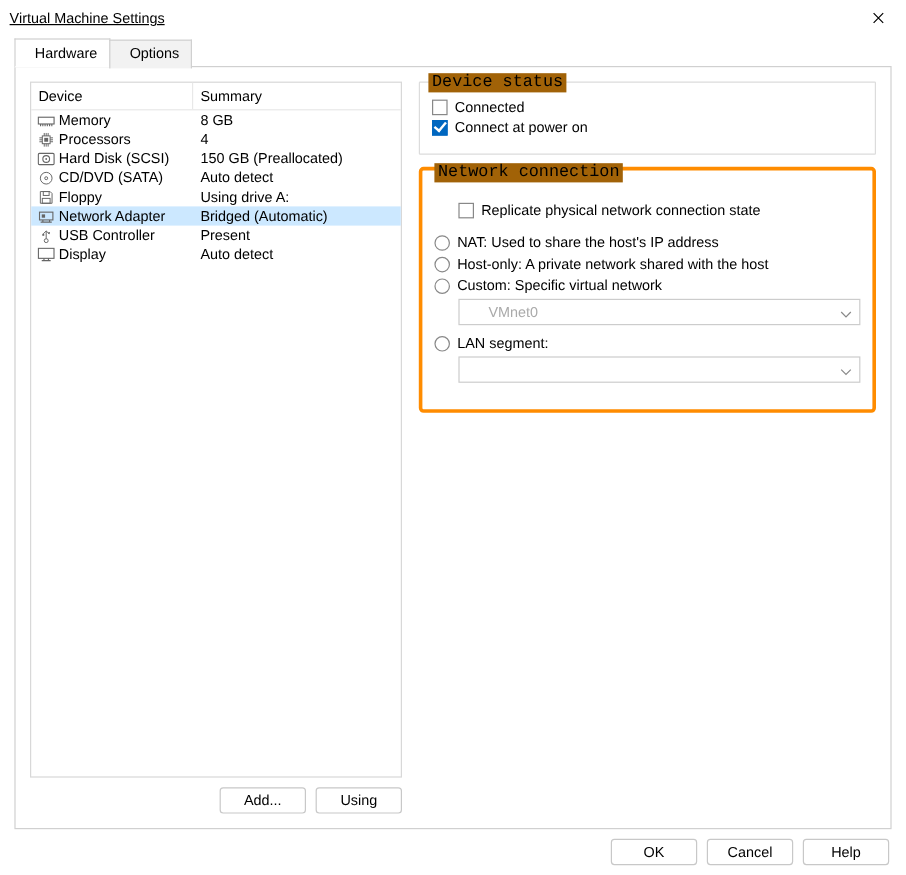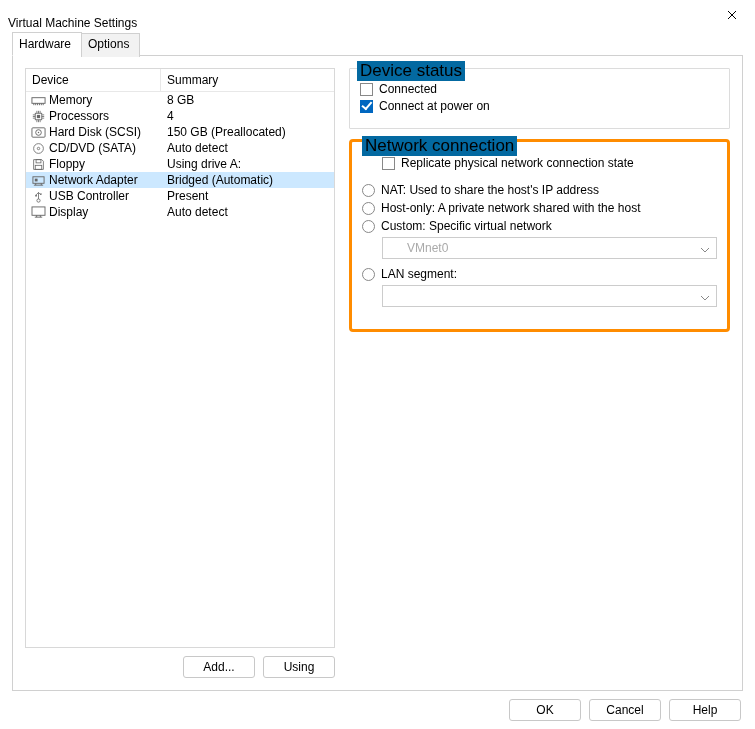--- a/index.html
+++ b/index.html
@@ -1,53 +1,53 @@
 <!DOCTYPE html>
 <html><head>
   <meta charset="utf-8">
   <style>
     * { box-sizing: border-box; margin: 0; padding: 0; font-family: "Segoe UI", Tahoma, sans-serif; font-size: 12px; }
     body { background: #fff; width: 755px; height: 729px; position: relative; user-select: none; }
-    .titlebar { height: 30px; display: flex; align-items: flex-end; padding: 0 0 0 8px; }
+    .titlebar { height: 30px; display: flex; align-items: center; padding: 0 0 0 8px; text-decoration: underline; }
     .titlebar .title { flex: 1; font-size: 12px; color: #000; }
     .close-btn { width: 46px; height: 30px; display: flex; align-items: center; justify-content: center; cursor: pointer; }
     .close-btn svg { width: 10px; height: 10px; }
     .content { padding: 2px 12px 0 12px; }
     .tabs { display: flex; position: relative; z-index: 2; }
-    .tab { padding: 4px 10px 4px 6px; border: 1px solid #d0d0d0; border-bottom: none; background: #fff; margin-right: -1px; cursor: pointer; position: relative; }
+    .tab { padding: 4px 10px 4px 16px; border: 1px solid #d0d0d0; border-bottom: none; background: #fff; margin-right: -1px; cursor: pointer; position: relative; }
     .tab.inactive { background: #f2f2f2; top: 1px; padding-top: 3px; }
     .tab.active { background: #fff; border-bottom: 1px solid #fff; }
     .tabpanel { border: 1px solid #d0d0d0; margin-top: -1px; padding: 12px; height: 636px; display: flex; gap: 14px; }
     .left-col { width: 310px; display: flex; flex-direction: column; }
     .device-table { border: 1px solid #d8d8d8; flex: 1; background: #fff; }
     .dt-head { display: flex; border-bottom: 1px solid #e8e8e8; }
     .dt-head .col { padding: 4px 6px; font-size: 12px; }
     .col-device { width: 135px; border-right: 1px solid #e8e8e8; }
     .col-summary { flex: 1; }
     .dt-row { display: flex; padding: 0 0; height: 16px; align-items: center; cursor: pointer; justify-content: space-between; }
     .dt-row.selected { background: #cce8ff; }
     .dt-row .rc { display: flex; align-items: center; }
     .dt-row .rc.device { width: 135px; padding-left: 4px; gap: 3px; }
     .dt-row .rc.summary { flex: 1; padding-left: 6px; }
     .dev-icon { width: 16px; height: 16px; display: inline-flex; align-items: center; justify-content: center; color: #666; }
     .dev-icon svg { width: 15px; height: 13px; }
     .left-buttons { display: flex; justify-content: flex-end; gap: 8px; margin-top: 8px; }
     .btn { border: 1px solid #c8c8c8; background: #fff; padding: 3px 0; width: 72px; text-align: center; cursor: pointer; border-radius: 3px; }
     .right-col { flex: 1; }
     .groupbox { border: 1px solid #dcdcdc; border-radius: 1px; padding: 10px 10px 12px 10px; margin-bottom: 10px; position: relative; }
-    .groupbox .legend { position: absolute; top: -8px; left: 7px; background: #0369a1; padding: 0 3px; font-size: 17px; color: #000; }
+    .groupbox .legend { position: absolute; top: -8px; left: 7px; background: #a16207; padding: 0 3px; font-size: 14px; color: #000; font-family: Liberation Mono, monospace; }
     .hlbox { border: 3px solid #ff8c00; border-radius: 4px; padding: 8px 8px 12px 8px; margin-bottom: 8px; position: relative; }
     .chk-row, .rad-row { display: flex; align-items: center; gap: 6px; margin: 3px 0; }
     .chk, .rad { width: 13px; height: 13px; border: 1px solid #888; background: #fff; display: inline-flex; align-items: center; justify-content: center; cursor: pointer; flex-shrink: 0; }
     .chk.checked { background: #0067c0; border-color: #0067c0; }
     .chk.checked::after { content: ""; width: 8px; height: 4px; border-left: 2px solid #fff; border-bottom: 2px solid #fff; transform: rotate(-50deg) translate(1px, -1px); }
     .rad { border-radius: 50%; }
     .rad.checked { border-color: #0067c0; }
     .rad.checked::after { content: ""; width: 7px; height: 7px; background: #0067c0; border-radius: 50%; }
-    .indent { margin-left: 20px; margin-top: 2px; }
+    .indent { margin-left: 20px; margin-top: 14px; }
     .combo { margin: 4px 0 8px 20px; border: 1px solid #ccc; background: #fff; height: 22px; display: flex; align-items: center; padding: 0 24px; color: #888; position: relative; }
     .combo.disabled { background: #fff; color: #aaa; }
     .combo .chev { position: absolute; right: 6px; top: 6px; }
     .combo .chev svg { width: 10px; height: 10px; color: #888; }
     .right-buttons { display: flex; justify-content: flex-end; gap: 8px; margin-top: 4px; }
     .btn-wide { border: 1px solid #c8c8c8; background: #fff; padding: 3px 10px; cursor: pointer; border-radius: 3px; }
     .btn-wide.primary-outline { border-color: #0078d4; }
     .footer { position: absolute; bottom: 8px; right: 14px; display: flex; gap: 8px; }
     .btn-f { width: 72px; border: 1px solid #c8c8c8; background: #fff; padding: 3px 0; text-align: center; cursor: pointer; border-radius: 3px; }
     .lbl { color: #000; }

